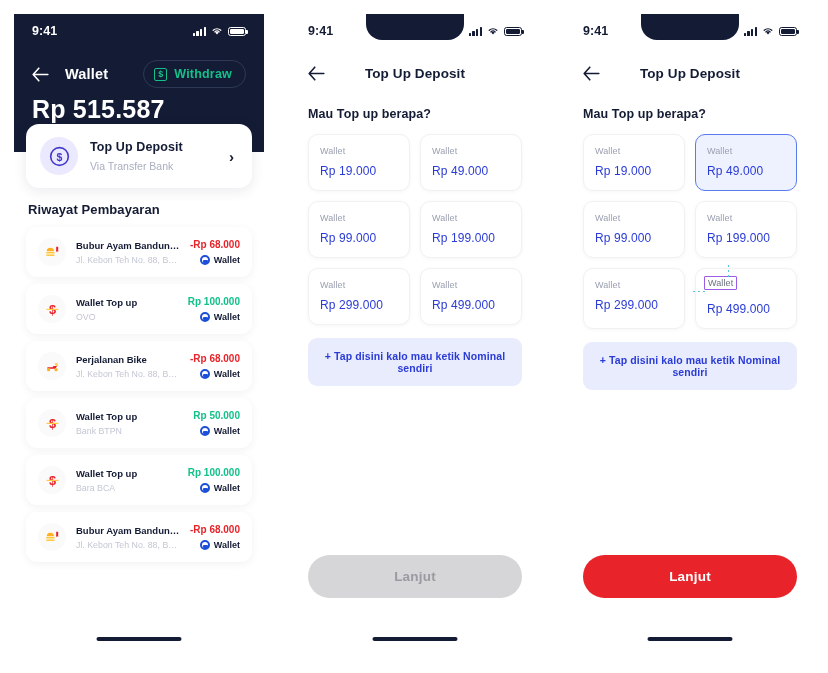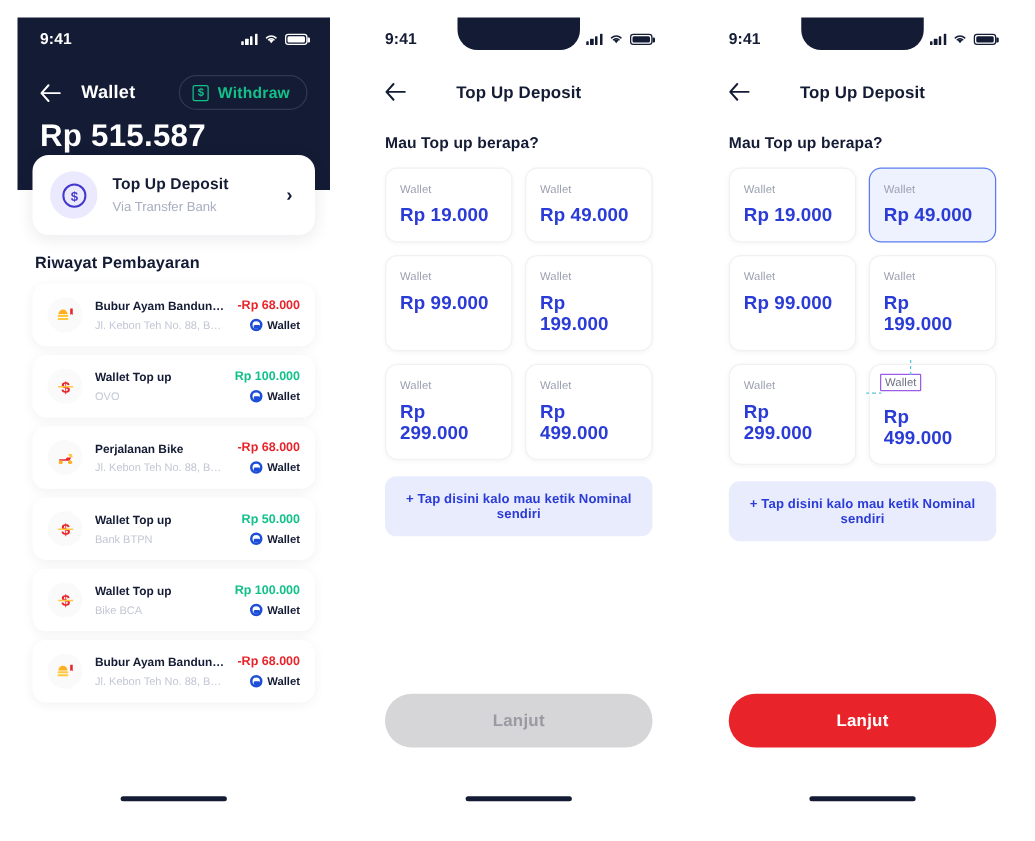--- a/index.html
+++ b/index.html
@@ -113,21 +113,21 @@
 
   .grid { display:grid; grid-template-columns: 1fr 1fr; gap: 10px; padding: 13px 18px 0 18px; }
   .amt-card {
     background:#fff; border: 1px solid #f1f1f4; border-radius: 10px;
     padding: 11px 11px 12px 11px;
     box-shadow: 0 1px 4px rgba(20,27,52,.04);
     position: relative;
   }
   .amt-card.selected { background:#eef1fe; border: 1.6px solid #5a7bf0; box-shadow:none; }
   .amt-wallet { font-size:9px; color:#9ba0b0; letter-spacing:.1px; }
-  .amt-value { font-size:15px; font-weight:bold; color:#2a3bd6; margin-top:8px; letter-spacing:.1px; }
+  .amt-value { font-size:12px; font-weight:normal; color:#2a3bd6; margin-top:8px; letter-spacing:.1px; }
 
   
   .sel-marker { position:absolute; left: 8px; top: 7px; padding: 1px 3px; border: 1.4px solid #9b5de5; border-radius:1px; }
   .sel-marker .amt-wallet { color:#6b7080; }
   .guide-v { position:absolute; left: 23px; top: -12px; width: 1.4px; height: 12px;
     background: repeating-linear-gradient(to bottom, #58c6d6 0 2.5px, transparent 2.5px 5px); }
   .guide-h { position:absolute; left: -12px; top: 14px; height: 1.4px; width: 12px;
     background: repeating-linear-gradient(to right, #58c6d6 0 2.5px, transparent 2.5px 5px); }
 
   .custom-btn {
@@ -298,21 +298,21 @@
 
       <div class="tx-row">
         <span class="tx-icon">
           <svg viewBox="0 0 20 20">
               <text x="10" y="15.5" text-anchor="middle" font-family="Liberation Sans, sans-serif" font-size="15" font-weight="bold" fill="#e8242a">$</text>
               <rect x="3" y="9.2" width="14" height="1.4" fill="#ffc83d"></rect>
             </svg>
         </span>
         <span class="tx-mid">
           <span class="tx-name" style="display:block">Wallet Top up</span>
-          <span class="tx-addr" style="display:block">Bike BCA</span>
+          <span class="tx-addr" style="display:block">Bara BCA</span>
         </span>
         <span class="tx-right">
           <span class="tx-amt pos" style="display:block">Rp 100.000</span>
           <span class="tx-src">
             <span class="w-ic"></span>
             <span class="w-lbl">Wallet</span>
           </span>
         </span>
       </div>
 

